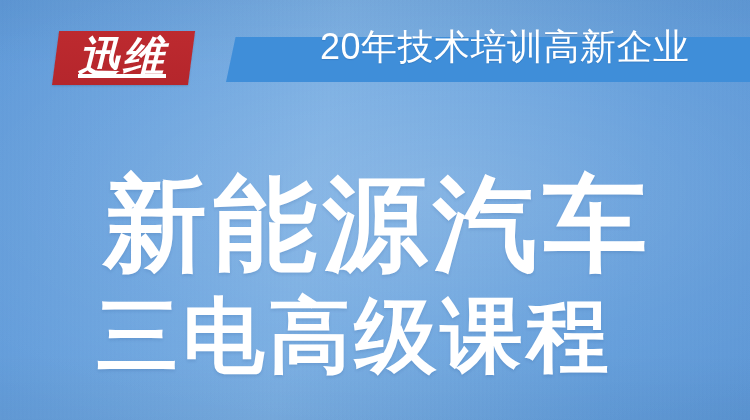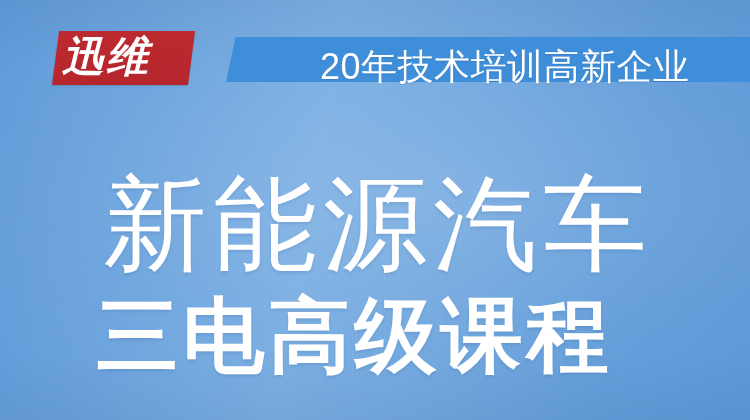--- a/index.html
+++ b/index.html
@@ -59,21 +59,21 @@
     top: 37px;
     width: 540px;
     height: 45px;
     background: #3f8ed9;
     transform: skewX(-12deg);
     transform-origin: bottom left;
   }
   .tagline-text {
     position: absolute;
     left: 320px;
-    top: 44px;
+    top: 24px;
     height: 46px;
     line-height: 46px;
     color: #ffffff;
     font-size: 36px;
     font-weight: 400;
     letter-spacing: 0.5px;
     white-space: nowrap;
     text-shadow: 0 1px 1px rgba(20,60,110,0.18);
   }
 
@@ -89,39 +89,41 @@
     transform-origin: bottom left;
     box-shadow: 0 1px 2px rgba(30,40,70,0.20);
   }
   .logo-text {
     position: absolute;
     left: 62px;
     top: 28px;
     width: 120px;
     height: 58px;
     line-height: 58px;
+    text-align: center;
     color: #ffffff;
     font-size: 42px;
     font-weight: bold;
     font-style: italic;
     letter-spacing: 2px;
     white-space: nowrap;
+    text-decoration: underline;
   }
 
   
   .headline {
     position: absolute;
     left: 0;
     top: 168px;
     width: 750px;
     text-align: center;
     color: #ffffff;
     font-size: 104px;
     line-height: 112px;
-    font-weight: normal;
+    font-weight: bold;
     letter-spacing: 6px;
     text-indent: 6px;
     white-space: nowrap;
     text-shadow: 0 2px 3px rgba(25,65,120,0.13);
   }
   .subheadline {
     position: absolute;
     left: 0;
     top: 291px;
     width: 705px;

